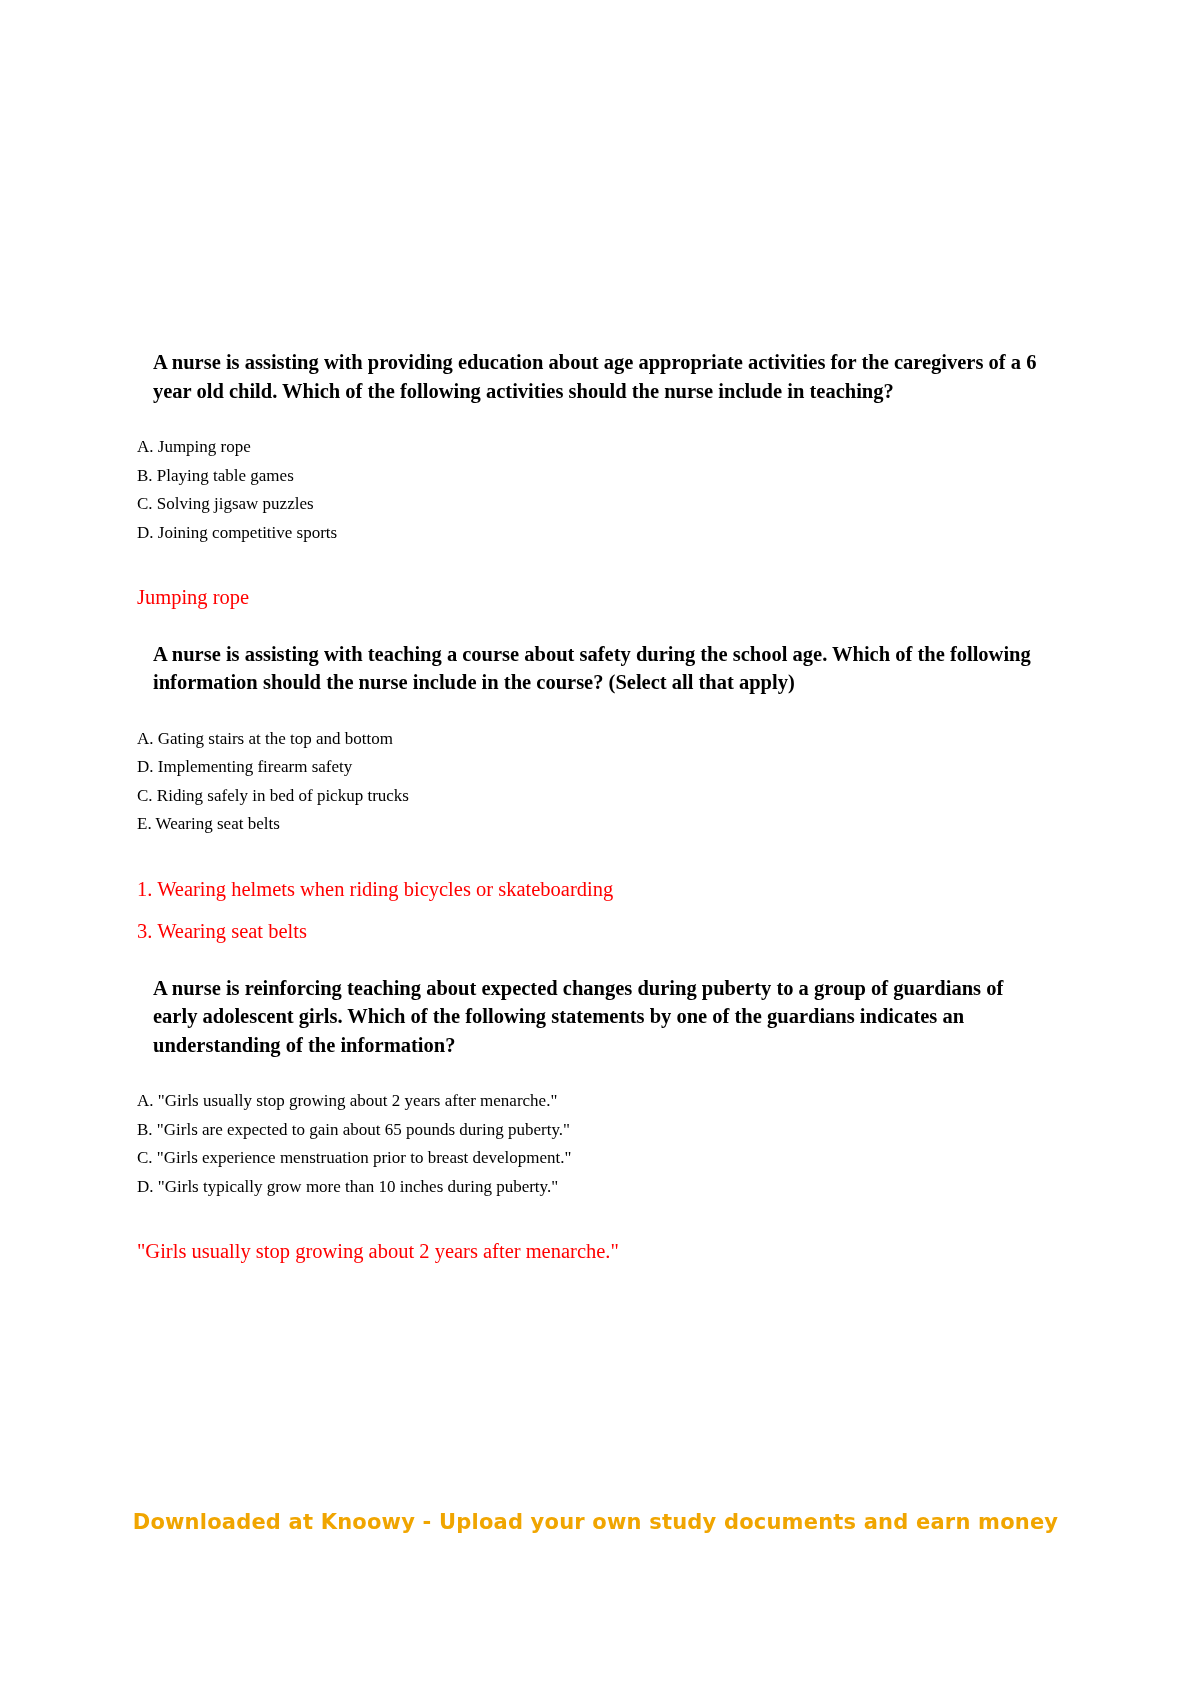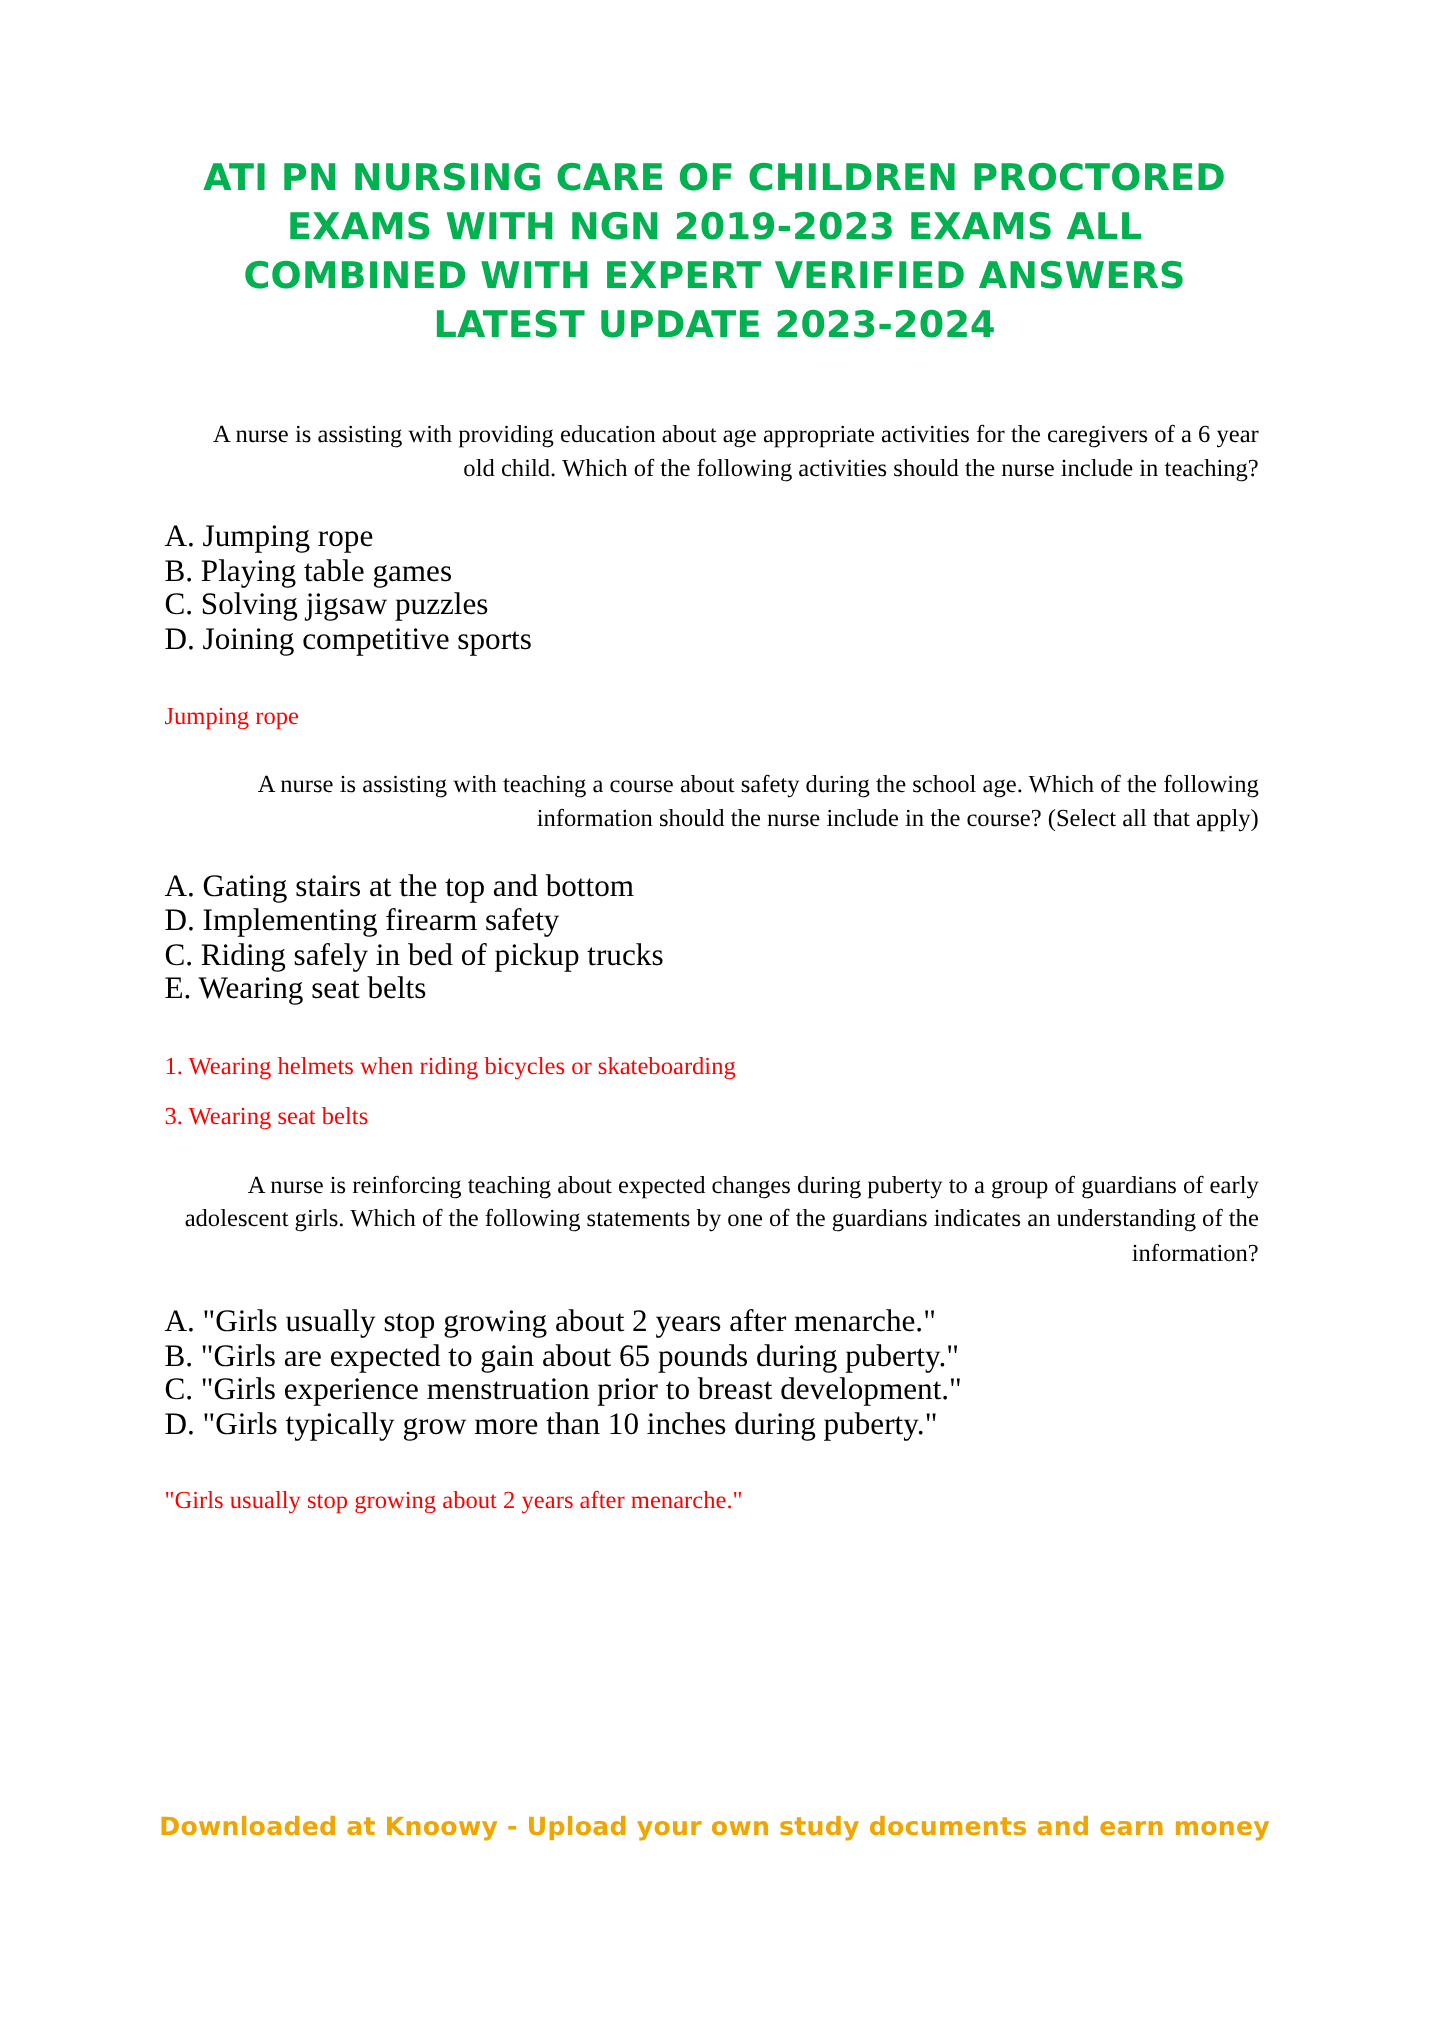--- a/index.html
+++ b/index.html
@@ -37,26 +37,27 @@
   .content {
     position: absolute;
     left: 137px;
     top: 348px;
     width: 912px;
   }
   p.para {
     margin: 0 0 0 16px;
     font-size: 20.5px;
     line-height: 28.5px;
-    text-align: right;
+    text-align: left;
+    font-weight: bold;
   }
   .spacer-lg { height: 28px; }
   .spacer-md { height: 22px; }
   .options {
-    font-size: 26px;
+    font-size: 17px;
     line-height: 28.5px;
   }
   .options div { white-space: pre; }
   .answer {
     color: #ff0000;
     font-size: 20.5px;
     line-height: 28.5px;
   }
   .answer div { white-space: pre; margin-top: 14px; }
   .footer {
@@ -70,21 +71,20 @@
     font-weight: bold;
     font-size: 21px;
     letter-spacing: 0.2px;
   }
 </style>
 </head>
 <body>
 
 <div class="page">
 
-  <div class="doc-title">ATI PN NURSING CARE OF CHILDREN PROCTORED EXAMS WITH NGN 2019-2023 EXAMS ALL COMBINED WITH EXPERT VERIFIED ANSWERS LATEST UPDATE 2023-2024</div>
 
   <div class="content">
 
     <p class="para">A nurse is assisting with providing education about age appropriate activities for the caregivers of a 6 year old child. Which of the following activities should the nurse include in teaching?</p>
     <div class="spacer-lg"></div>
     <div class="options">
       <div>A. Jumping rope</div>
       <div>B. Playing table games</div>
       <div>C. Solving jigsaw puzzles</div>
       <div>D. Joining competitive sports</div>

